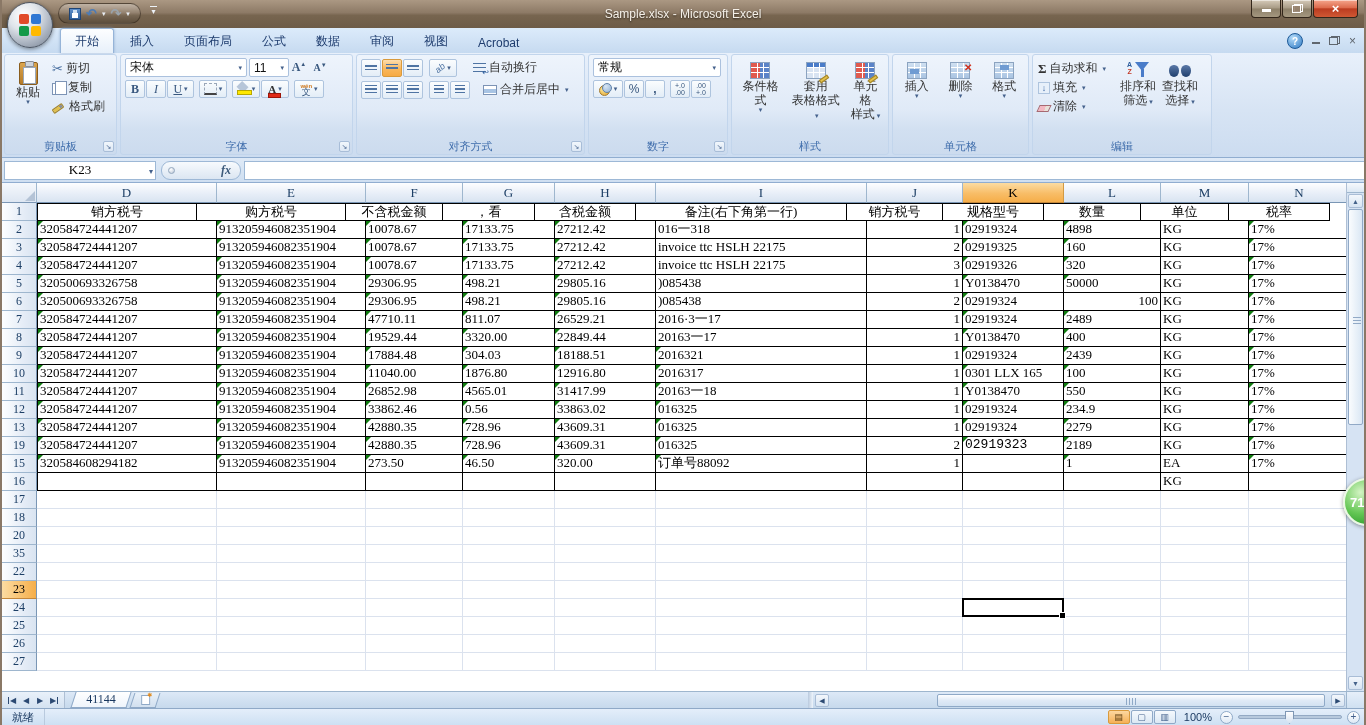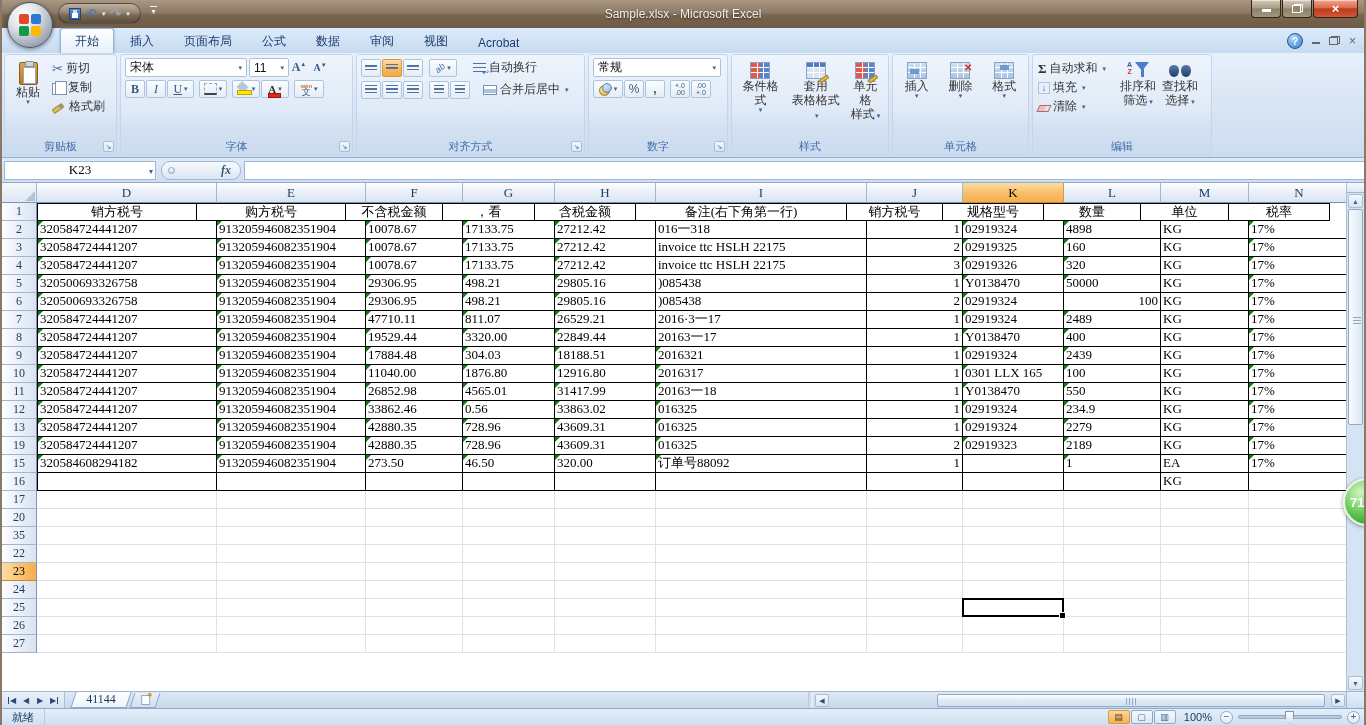--- a/index.html
+++ b/index.html
@@ -700,21 +700,21 @@
           </div>
           <div class="grow">
             <div class="rh">19</div>
             <div class="cell tc al flag fl" style="width: 180px;">320584724441207</div>
             <div class="cell tc al flag" style="width: 149px;">913205946082351904</div>
             <div class="cell tc al flag" style="width: 97px;">42880.35</div>
             <div class="cell tc al flag" style="width: 92px;">728.96</div>
             <div class="cell tc al flag" style="width: 101px;">43609.31</div>
             <div class="cell tc al flag" style="width: 211px;">016325</div>
             <div class="cell tc ar" style="width: 96px;">2</div>
-            <div class="cell tc al flag" style="width: 101px;">02919323</div>
+            <div class="cell tc al flag" style="width: 101px; font-family: Liberation Mono, monospace;">02919323</div>
             <div class="cell tc al flag" style="width: 97px;">2189</div>
             <div class="cell tc al" style="width: 88px;">KG</div>
             <div class="cell tc al flag" style="width: 101px;">17%</div>
           </div>
           <div class="grow">
             <div class="rh">15</div>
             <div class="cell tc al flag fl" style="width: 180px;">320584608294182</div>
             <div class="cell tc al flag" style="width: 149px;">913205946082351904</div>
             <div class="cell tc al flag" style="width: 97px;">273.50</div>
             <div class="cell tc al flag" style="width: 92px;">46.50</div>
@@ -748,20 +748,34 @@
             <div class="cell ec al" style="width: 92px;"></div>
             <div class="cell ec al" style="width: 101px;"></div>
             <div class="cell ec al" style="width: 211px;"></div>
             <div class="cell ec al" style="width: 96px;"></div>
             <div class="cell ec al" style="width: 101px;"></div>
             <div class="cell ec al" style="width: 97px;"></div>
             <div class="cell ec al" style="width: 88px;"></div>
             <div class="cell ec al" style="width: 101px;"></div>
           </div>
           <div class="grow">
+            <div class="rh">18</div>
+            <div class="cell ec al" style="width: 180px;"></div>
+            <div class="cell ec al" style="width: 149px;"></div>
+            <div class="cell ec al" style="width: 97px;"></div>
+            <div class="cell ec al" style="width: 92px;"></div>
+            <div class="cell ec al" style="width: 101px;"></div>
+            <div class="cell ec al" style="width: 211px;"></div>
+            <div class="cell ec al" style="width: 96px;"></div>
+            <div class="cell ec al" style="width: 101px;"></div>
+            <div class="cell ec al" style="width: 97px;"></div>
+            <div class="cell ec al" style="width: 88px;"></div>
+            <div class="cell ec al" style="width: 101px;"></div>
+          </div>
+          <div class="grow">
             <div class="rh">20</div>
             <div class="cell ec al" style="width: 180px;"></div>
             <div class="cell ec al" style="width: 149px;"></div>
             <div class="cell ec al" style="width: 97px;"></div>
             <div class="cell ec al" style="width: 92px;"></div>
             <div class="cell ec al" style="width: 101px;"></div>
             <div class="cell ec al" style="width: 211px;"></div>
             <div class="cell ec al" style="width: 96px;"></div>
             <div class="cell ec al" style="width: 101px;"></div>
             <div class="cell ec al" style="width: 97px;"></div>

